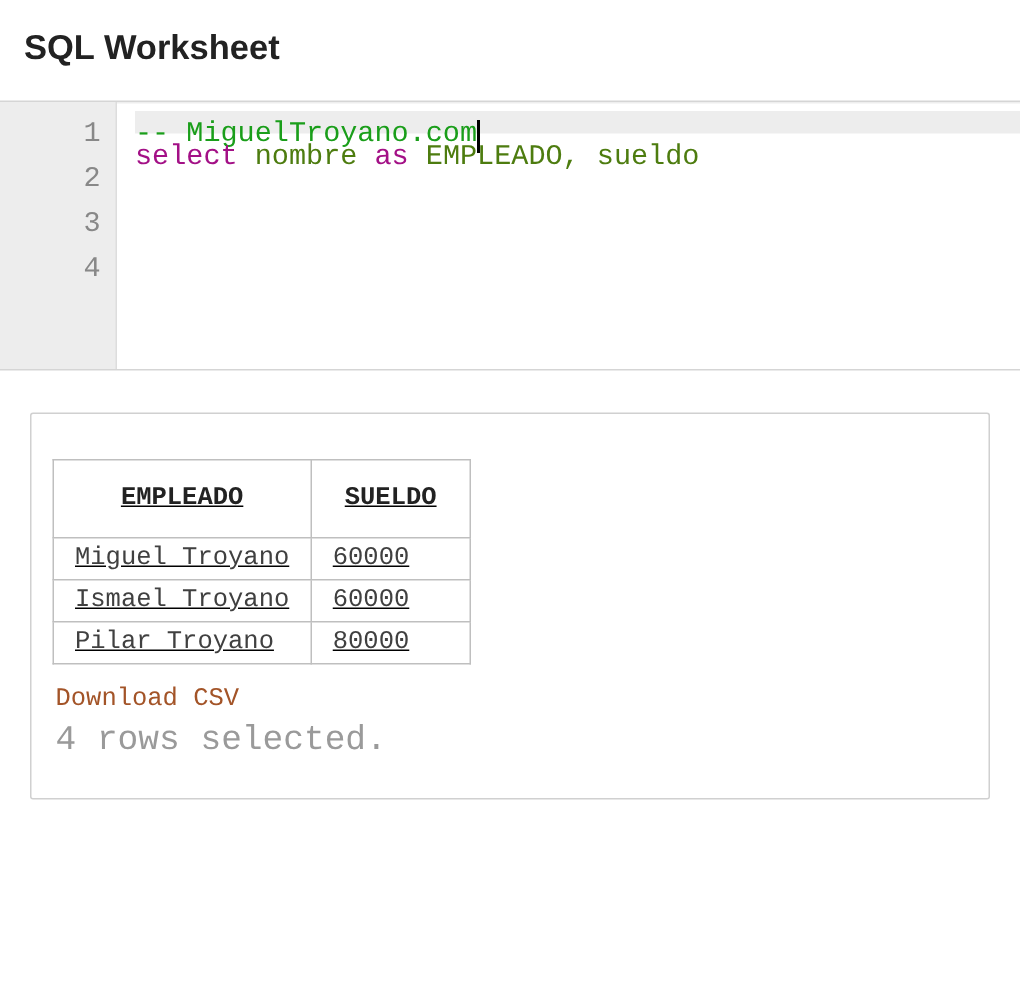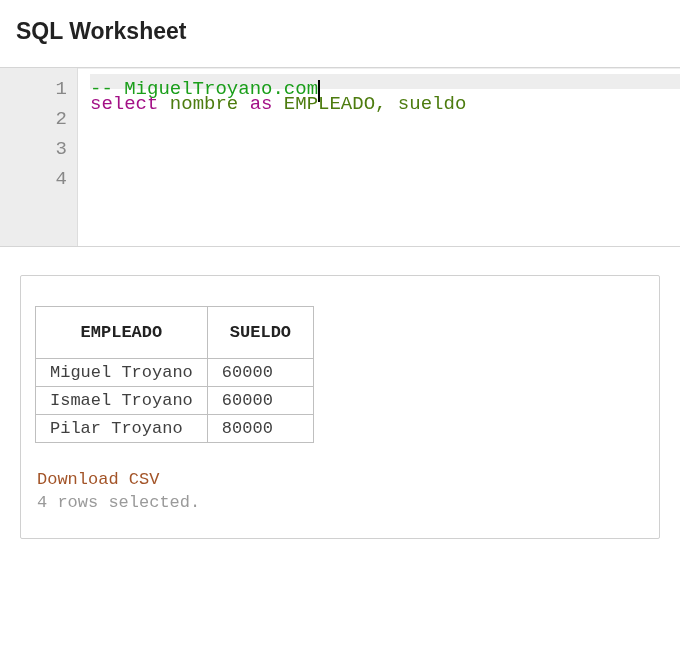--- a/index.html
+++ b/index.html
@@ -73,45 +73,46 @@
     border-top: 1px solid #d0d0d0;
     width: 640px;
     padding: 30px 0 26px 14px;
     border-radius: 2px;
   }
   table.result {
     border-collapse: collapse;
     font-family: "Menlo", "Consolas", "Courier New", monospace;
     font-size: 17px;
     margin: 0 0 8px 0;
+    text-decoration: underline;
   }
   table.result th, table.result td {
     border: 1px solid #bfbfbf;
     padding: 4px 14px;
     text-align: left;
     color: #404040;
   }
   table.result th {
     font-weight: 700;
     text-align: center;
     color: #222;
     padding: 16px 22px;
   }
   .download-link {
     font-family: "Menlo", "Consolas", "Courier New", monospace;
     font-size: 17px;
     color: #a35428;
     cursor: pointer;
-    margin: 19px 0 4px 2px;
+    margin: 6px 0 4px 2px;
     display: inline-block;
     text-align: right;
   }
   .status-line {
     font-family: "Menlo", "Consolas", "Courier New", monospace;
-    font-size: 17px;
+    font-size: 23px;
     color: #9a9a9a;
     margin: 2px 0 0 2px;
   }
 </style>
 </head>
 <body>
 
 <div class="page-title">SQL Worksheet</div>
 
 <div class="editor-container">

